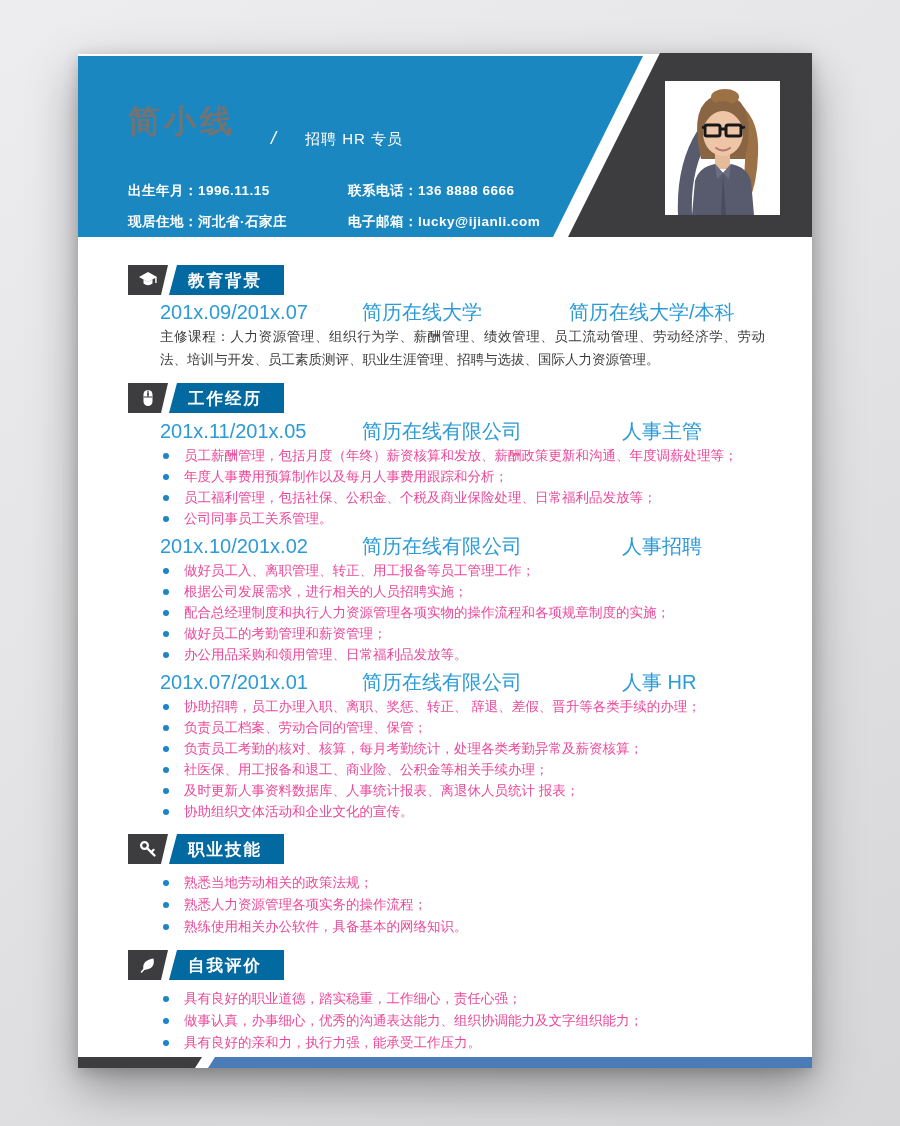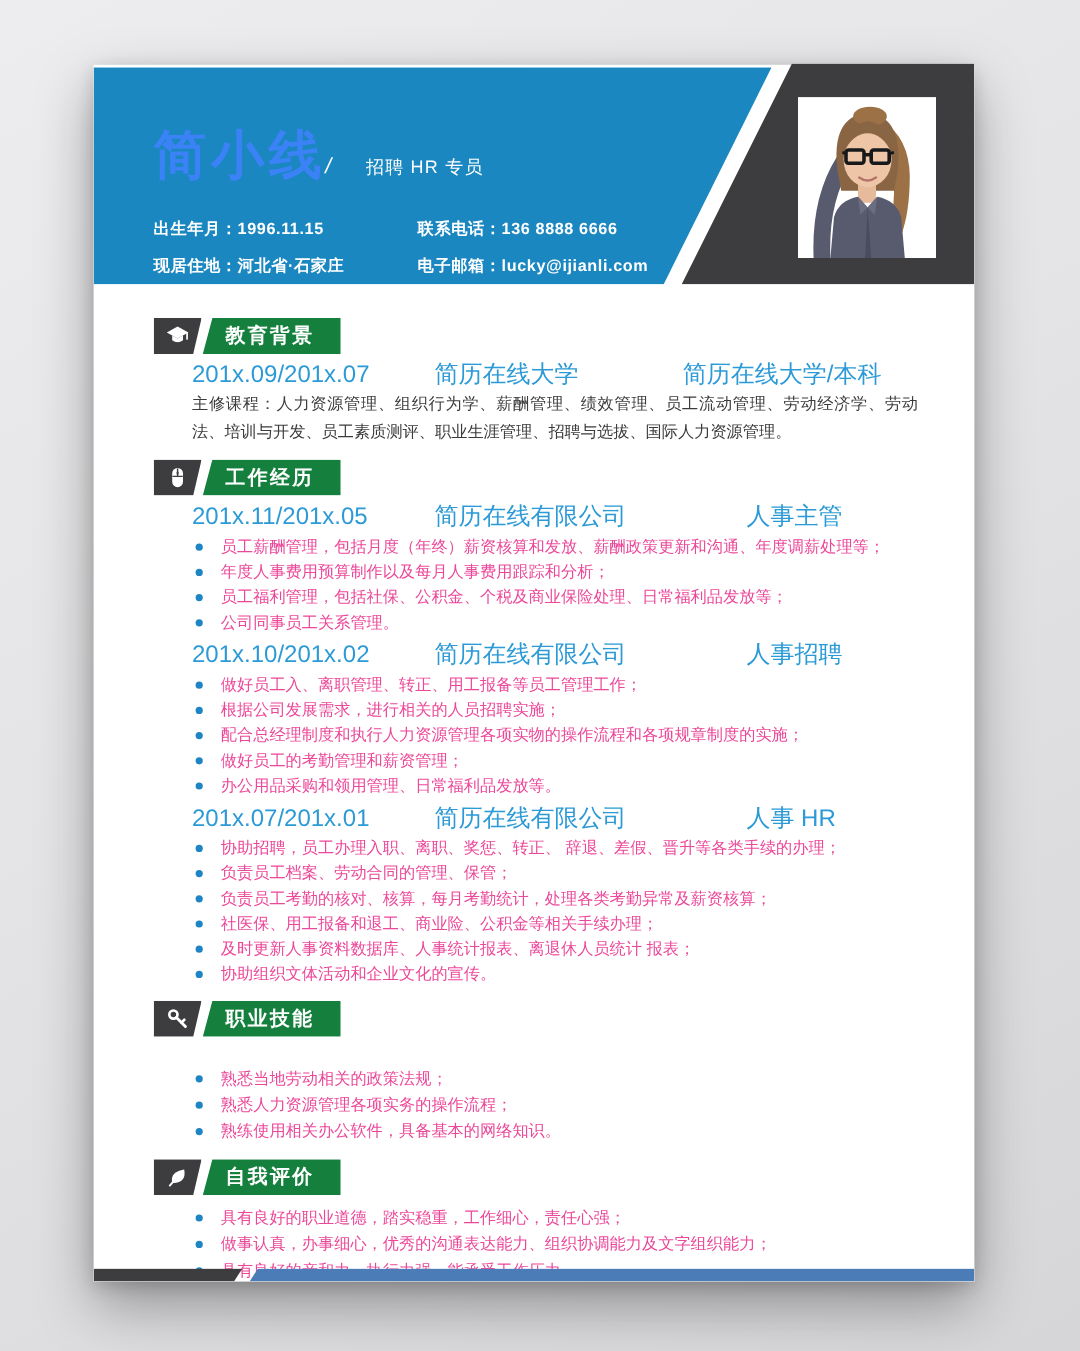--- a/index.html
+++ b/index.html
@@ -11,34 +11,34 @@
   .page{
     position:absolute;left:78px;top:54px;width:734px;height:1014px;background:#ffffff;
     box-shadow:0 20px 45px rgba(0,0,0,.35),0 4px 14px rgba(0,0,0,.18);
   }
   
   .header{position:relative;height:183px;}
   .hdr-dark{position:absolute;top:-1px;right:0;width:244px;height:184px;background:#3d3d3f;
     clip-path:polygon(92px 0,244px 0,244px 184px,0 184px);}
   .hdr-blue{position:absolute;top:2px;left:0;width:565px;height:181px;background:#1a87c0;
     clip-path:polygon(0 0,565px 0,475px 181px,0 181px);}
-  .h-name{position:absolute;left:50px;top:46px;color:#3b82f6;font-size:44px;font-weight:700;letter-spacing:4px;}
+  .h-name{position:absolute;left:50px;top:46px;color:#737373;font-size:32px;font-weight:700;letter-spacing:4px;}
   .h-sep{position:absolute;left:193px;top:74px;color:#fff;font-size:18px;font-style:italic;}
   .h-title{position:absolute;left:227px;top:76px;color:#fff;font-size:15px;letter-spacing:1px;}
   .h-info{position:absolute;left:50px;top:128px;display:grid;grid-template-columns:220px auto;grid-row-gap:13px;
     color:#fff;font-size:13.5px;font-weight:700;letter-spacing:.5px;}
   .photo{position:absolute;left:587px;top:27px;width:115px;height:134px;background:#fff;overflow:hidden;}
   .photo svg{display:block;}
   
   .content{padding:28px 47px 0 50px;}
   .section+.section{margin-top:12px;}
   .sec-head{display:flex;height:30px;}
   .sec-icon{width:40px;background:#3d3d3f;display:flex;align-items:center;justify-content:center;
     clip-path:polygon(0 0,40px 0,33px 30px,0 30px);}
-  .sec-title{background:#15803d;color:#fff;font-size:16.5px;font-weight:700;line-height:30px;
+  .sec-title{background:#0369a1;color:#fff;font-size:16.5px;font-weight:700;line-height:30px;
     padding:0 22px 0 19px;margin-left:1px;letter-spacing:2px;
     clip-path:polygon(8px 0,100% 0,100% 100%,0 100%);}
   .sec-body{margin-left:32px;}
   .meta{display:grid;margin-top:7px;height:20px;line-height:20px;font-size:20px;color:#2b9ad6;}
   .meta-edu{grid-template-columns:202px 207px auto;}
   .meta-job{grid-template-columns:202px 260px auto;}
   .edu-para{margin:3px 0 0;font-size:13.5px;line-height:23px;color:#3b3b3b;text-align:justify;}
   ul.blist{list-style:none;margin:4px 0 0;padding:0;}
   .blist li{position:relative;padding-left:24px;font-size:13.5px;line-height:21px;color:#ec4899;}
   .blist.wide li{line-height:22px;}
@@ -194,21 +194,21 @@
         <div class="sec-icon">
           <svg width="18" height="18" viewBox="0 0 18 18">
             <circle cx="5.5" cy="5.5" r="3.4" fill="none" stroke="#fff" stroke-width="2.2"></circle>
             <line x1="8" y1="8" x2="15.5" y2="15.5" stroke="#fff" stroke-width="2.4" stroke-linecap="round"></line>
             <line x1="12.2" y1="12.2" x2="14.6" y2="9.8" stroke="#fff" stroke-width="2.2" stroke-linecap="round"></line>
           </svg>
         </div>
         <div class="sec-title">职业技能</div>
       </div>
       <div class="sec-body">
-        <ul class="blist wide" style="margin-top:24px">
+        <ul class="blist wide" style="margin-top:8px">
           <li>熟悉当地劳动相关的政策法规；</li>
           <li>熟悉人力资源管理各项实务的操作流程；</li>
           <li>熟练使用相关办公软件，具备基本的网络知识。</li>
         </ul>
       </div>
     </div>
 
     <div class="section">
       <div class="sec-head">
         <div class="sec-icon">

